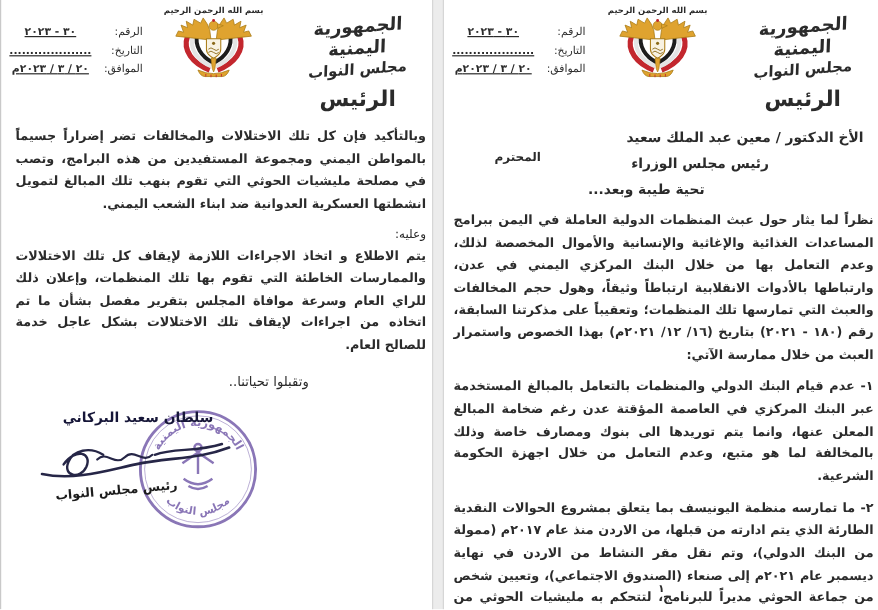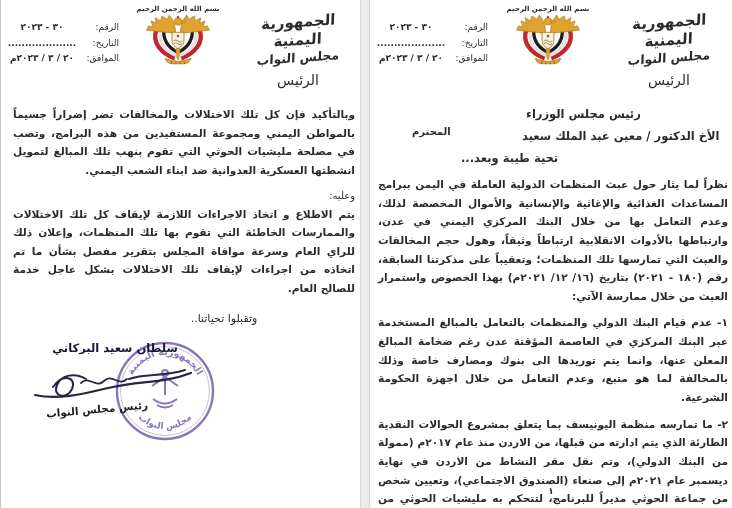--- a/index.html
+++ b/index.html
@@ -11,38 +11,38 @@
   .page-left{left:0;width:360px;border-left:1px solid #c9c9c9;}
   .page-right{left:370px;width:362px;}
   .gutter{position:absolute;top:0;left:360px;width:10px;height:508px;background:#ececec;
     border-left:1px solid #d6d6d6;border-right:1px solid #d6d6d6;box-sizing:border-box;}
 
   
   .letterhead{display:flex;height:97px;align-items:flex-start;}
   .lh-org{width:126px;text-align:center;padding-top:13px;flex:none;}
   .lh-org .org1{font-size:15px;font-weight:bold;transform:rotate(-4deg) skewX(-6deg);}
   .lh-org .org2{font-size:12.5px;font-weight:bold;transform:rotate(-4deg) skewX(-6deg);margin-top:1px;}
-  .lh-org .org3{font-size:14px;font-weight:normal;margin-top:7px;}
+  .lh-org .org3{font-size:18px;font-weight:bold;margin-top:7px;}
   .lh-center{flex:1;text-align:center;padding-top:5px;}
   .bismillah{font-size:7px;font-weight:bold;white-space:nowrap;}
   .lh-fields{width:120px;flex:none;padding:21px 2px 0 4px;font-size:9px;box-sizing:border-box;}
   .frow{display:flex;margin-bottom:3.5px;line-height:12px;}
   .flabel{width:40px;font-weight:normal;flex:none;}
-  .fvalue{flex:1;text-align:center;font-weight:bold;white-space:nowrap;}
+  .fvalue{flex:1;text-align:center;font-weight:bold;white-space:nowrap;text-decoration:underline;}
 
   
   .doc-body{padding:0 5px 0 10px;}
   .doc-body p{margin:8px 0;font-size:10.6px;font-weight:bold;line-height:1.76;
     text-align:justify;text-align-last:right;}
   .addressee{position:relative;margin-top:6px;padding-left:40px;font-size:11.5px;font-weight:bold;}
   .addr-line{text-align:right;padding-left:112px;line-height:22px;white-space:nowrap;text-align:left;}
   .addr-line.l1{padding-left:112px;}
   .addr-line.l2{padding-left:116px;}
   .honorific{position:absolute;left:42px;top:23px;font-size:10px;font-weight:bold;}
-  .greeting{text-align:left;padding-left:91px;font-size:11.5px;font-weight:bold;line-height:22px;white-space:nowrap;}
+  .greeting{text-align:left;padding-left:120px;font-size:11.5px;font-weight:bold;line-height:22px;white-space:nowrap;}
   .page-number{position:absolute;bottom:12px;left:0;width:100%;text-align:center;font-size:9px;font-weight:bold;}
 
   .directive{font-size:10px;font-weight:normal;margin:10px 0 2px 0;}
   .closing{font-size:11px;font-weight:normal;text-align:center;padding-left:80px;margin-top:14px;}
 
   
   .sig-area{position:relative;height:210px;margin-top:6px;}
   .stamp{position:absolute;left:100px;top:8px;opacity:.88;}
   .sig-name{position:absolute;left:22px;top:10px;width:160px;text-align:center;
     font-size:11.5px;font-weight:bold;color:#161638;}
@@ -206,22 +206,22 @@
           <span class="fvalue">....................</span>
         </div>
         <div class="frow">
           <span class="flabel">الموافق:</span>
           <span class="fvalue">٢٠ / ٣ / ٢٠٢٣م</span>
         </div>
       </div>
     </div>
 
     <div class="addressee">
+      <div class="addr-line l1">الأخ الدكتور / معين عبد الملك سعيد</div>
       <div class="addr-line l2">رئيس مجلس الوزراء</div>
-      <div class="addr-line l1">الأخ الدكتور / معين عبد الملك سعيد</div>
       <span class="honorific">المحترم</span>
     </div>
     <div class="greeting">تحية طيبة وبعد...</div>
 
     <div class="doc-body" style="padding:0 4px 0 8px;">
       <p style="margin-top:6px;">نظراً لما يثار حول عبث المنظمات الدولية العاملة في اليمن ببرامج المساعدات الغذائية والإغاثية والإنسانية والأموال المخصصة لذلك، وعدم التعامل بها من خلال البنك المركزي اليمني في عدن، وارتباطها بالأدوات الانقلابية ارتباطاً وثيقاً، وهول حجم المخالفات والعبث التي تمارسها تلك المنظمات؛ وتعقيباً على مذكرتنا السابقة، رقم (١٨٠ - ٢٠٢١) بتاريخ (١٦/ ١٢/ ٢٠٢١م) بهذا الخصوص واستمرار العبث من خلال ممارسة الآتي:</p>
       <p>١- عدم قيام البنك الدولي والمنظمات بالتعامل بالمبالغ المستخدمة عبر البنك المركزي في العاصمة المؤقتة عدن رغم ضخامة المبالغ المعلن عنها، وانما يتم توريدها الى بنوك ومصارف خاصة وذلك بالمخالفة لما هو متبع، وعدم التعامل من خلال اجهزة الحكومة الشرعية.</p>
       <p>٢- ما تمارسه منظمة اليونيسف بما يتعلق بمشروع الحوالات النقدية الطارئة الذي يتم ادارته من قبلها، من الاردن منذ عام ٢٠١٧م (ممولة من البنك الدولي)، وتم نقل مقر النشاط من الاردن في نهاية ديسمبر عام ٢٠٢١م إلى صنعاء (الصندوق الاجتماعي)، وتعيين شخص من جماعة الحوثي مديراً للبرنامج، لتتحكم به مليشيات الحوثي من خلال مشرفيها الذين يتولون عمليات الصرف في جميع مناطق الجمهورية والتلاعب بأسعار الصرف حيث معتمد الصرف لكل اسرة 51 دولار حسب الاتفاق مع البنك الدولي وان يتم صرفها بالدولار، الا انه يتم صرف مبلغ 18 الف ريال يمني بدلاً عن ذلك.</p>
 
     </div>

